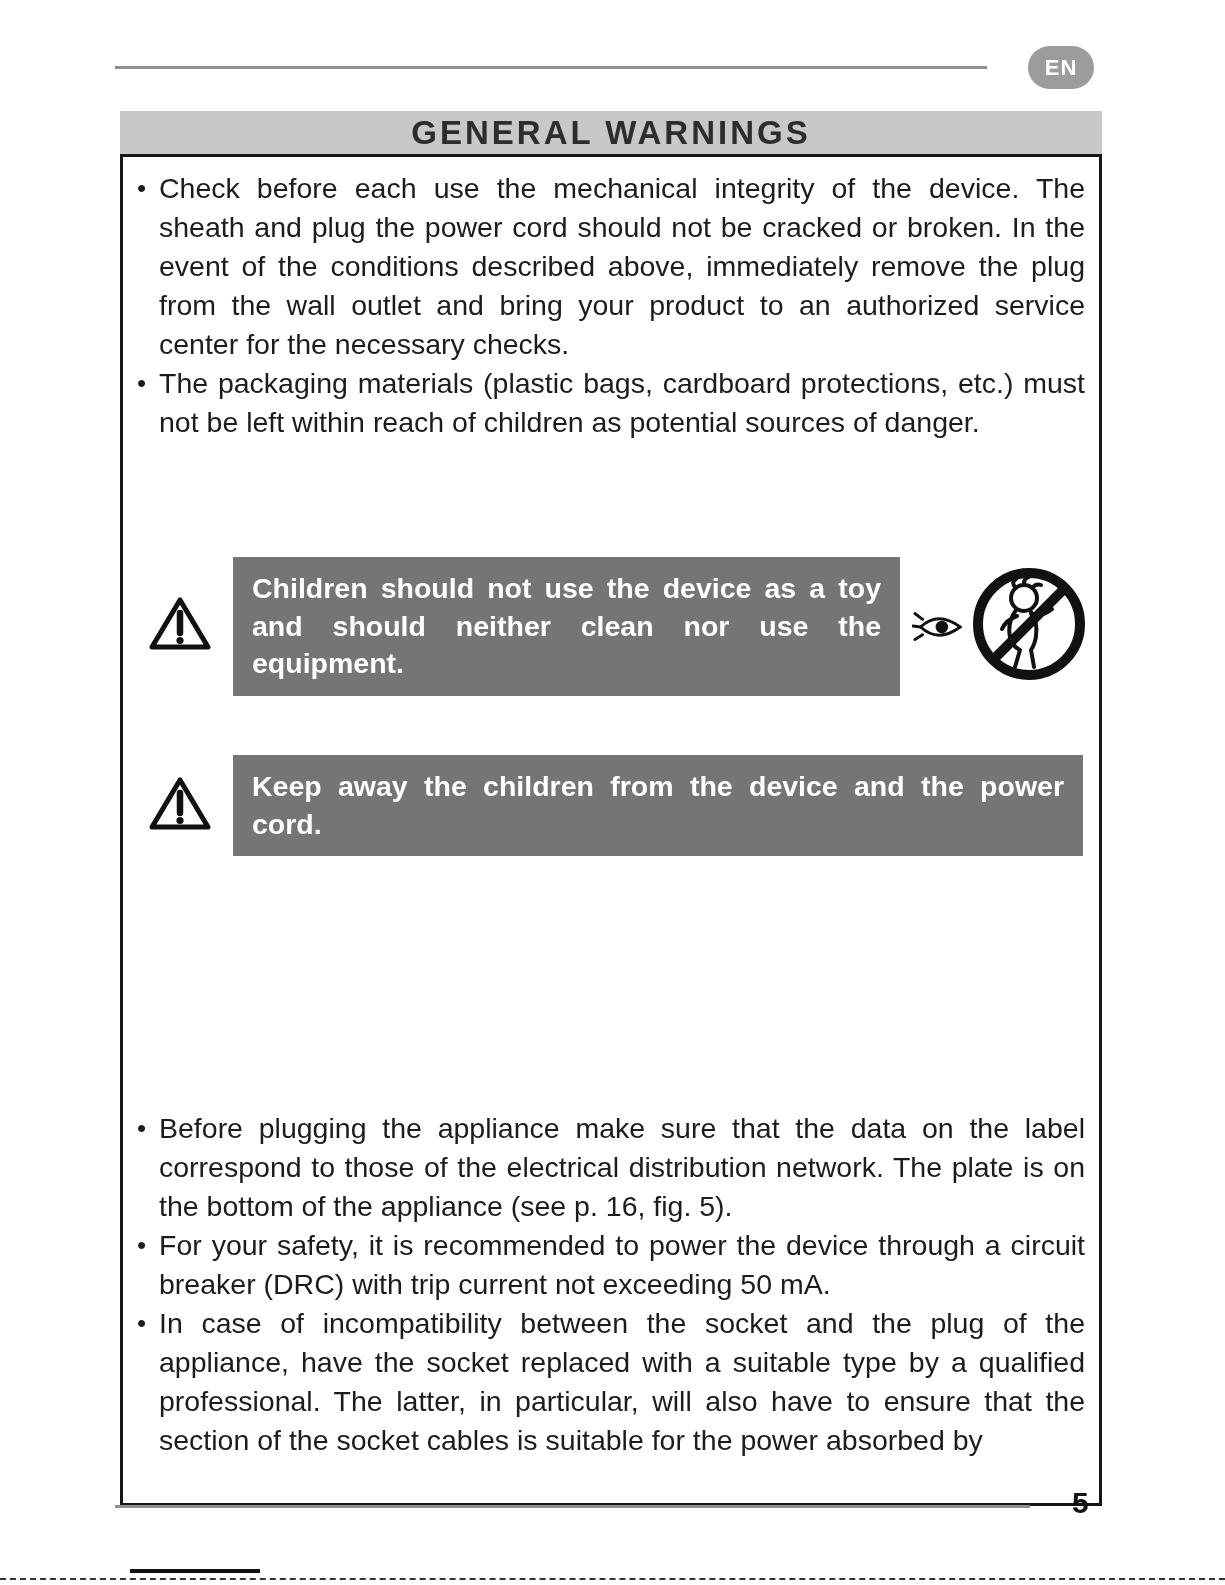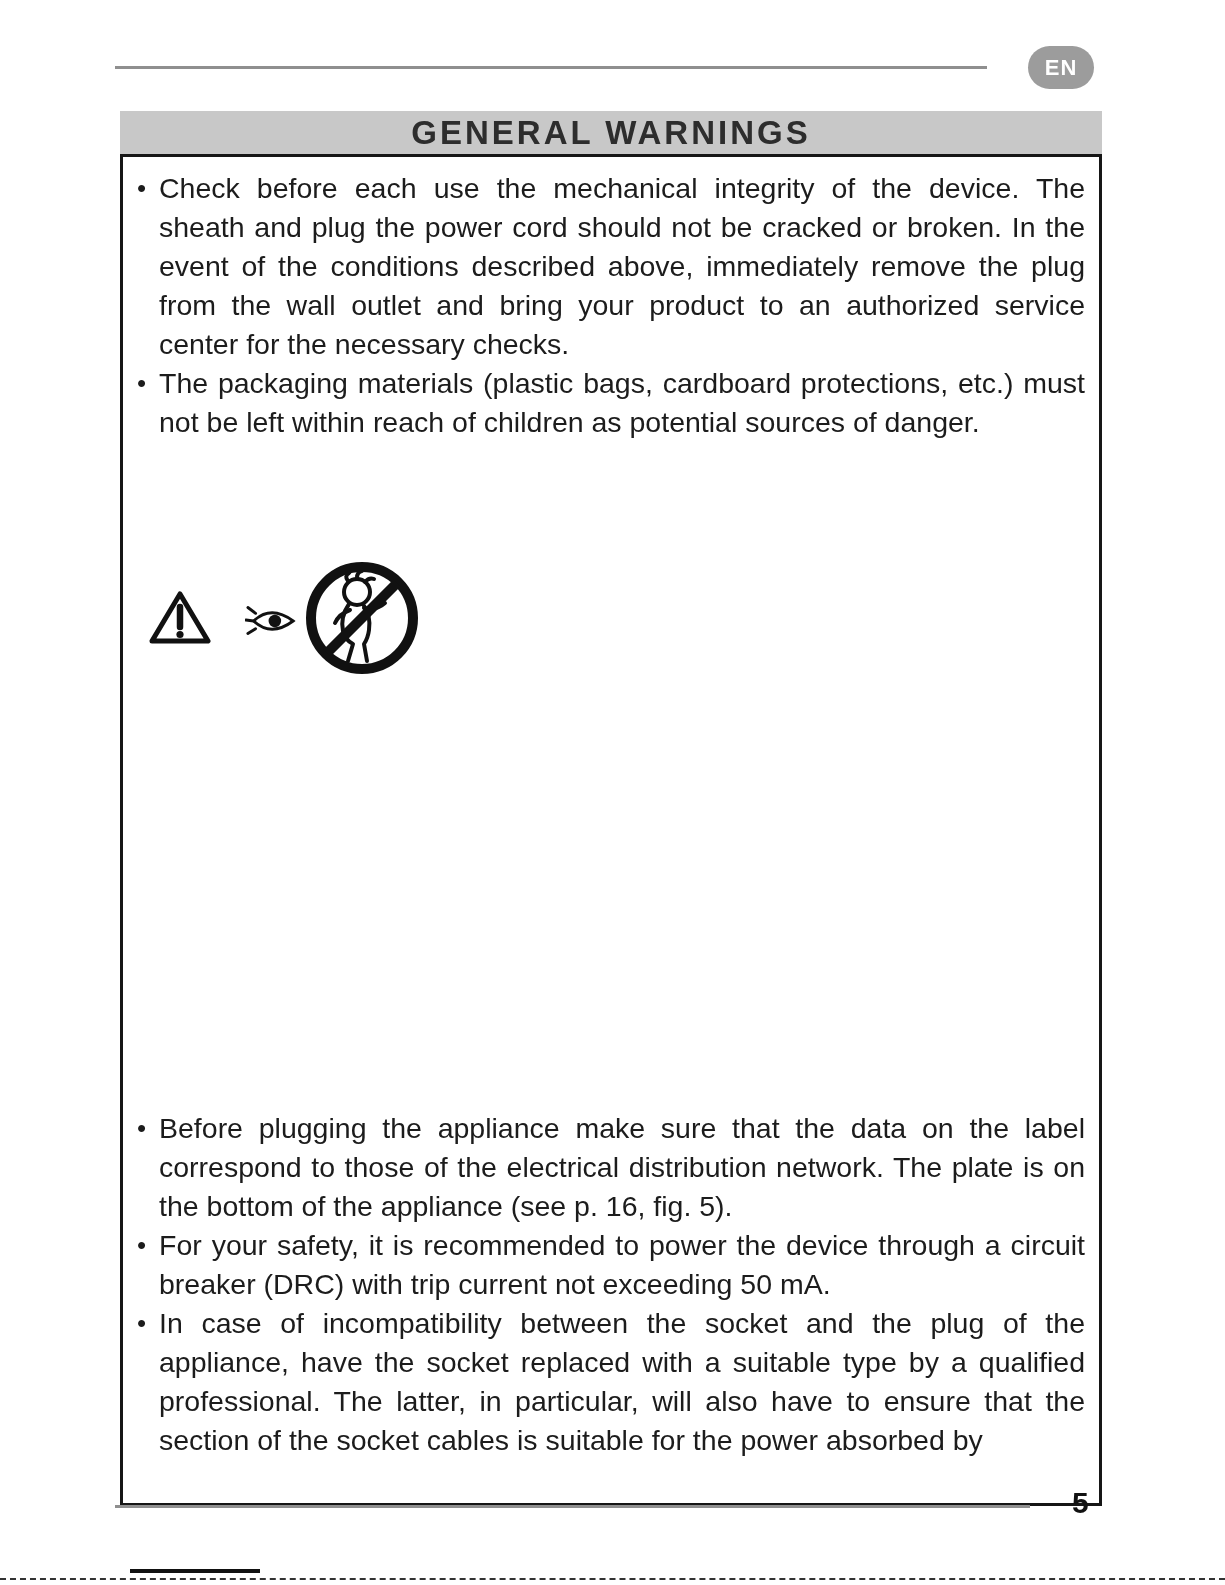--- a/index.html
+++ b/index.html
@@ -115,20 +115,21 @@
   </ul>
 
   <div class="warn-row r1">
     <span class="tri-wrap">
       <svg width="62" height="56" viewBox="0 0 62 56">
         <path d="M31 4 L59 51 L3 51 Z" fill="#ffffff" stroke="#111111" stroke-width="5" stroke-linejoin="round"></path>
         <path d="M31 17 L31 37" stroke="#111111" stroke-width="6.5" stroke-linecap="round"></path>
         <circle cx="31" cy="44.5" r="3.6" fill="#111111"></circle>
       </svg>
     </span>
+    <div class="warn-box w1">Children should not use the device as a toy and should neither clean nor use the equipment.</div>
     <span class="icon-cluster">
       <span class="eye-wrap">
         <svg width="52" height="42" viewBox="0 0 54 42">
           <g stroke="#111111" fill="none" stroke-width="3" stroke-linecap="round">
             <path d="M9 21 Q27 4 50 21 Q27 38 9 21 Z"></path>
             <path d="M11 13 L3 7"></path>
             <path d="M9 21 L1 20"></path>
             <path d="M11 29 L3 34"></path>
           </g>
           <circle cx="31" cy="21" r="6.5" fill="#111111"></circle>
@@ -146,20 +147,30 @@
             <path d="M49 53 q-11 4 -15 13"></path>
             <path d="M63 51 q12 3 21 -5"></path>
           </g>
           <circle cx="61" cy="61" r="51" fill="none" stroke="#111111" stroke-width="10"></circle>
           <line x1="26" y1="96" x2="96" y2="26" stroke="#111111" stroke-width="10"></line>
         </svg>
       </span>
     </span>
   </div>
 
+  <div class="warn-row r2">
+    <span class="tri-wrap">
+      <svg width="62" height="56" viewBox="0 0 62 56">
+        <path d="M31 4 L59 51 L3 51 Z" fill="#ffffff" stroke="#111111" stroke-width="5" stroke-linejoin="round"></path>
+        <path d="M31 17 L31 37" stroke="#111111" stroke-width="6.5" stroke-linecap="round"></path>
+        <circle cx="31" cy="44.5" r="3.6" fill="#111111"></circle>
+      </svg>
+    </span>
+    <div class="warn-box w2">Keep away the children from the device and the power cord.</div>
+  </div>
 
 
   <ul class="bullet-list bottom-bullets">
     <li class="bullet-item">
       <span class="dot">•</span>
       <span class="btxt">Before plugging the appliance make sure that the data on the label correspond to those of the electrical distribution network. The plate is on the bottom of the appliance (see p. 16, fig. 5).</span>
     </li>
     <li class="bullet-item">
       <span class="dot">•</span>
       <span class="btxt">For your safety, it is recommended to power the device through a circuit breaker (DRC) with trip current not exceeding 50 mA.</span>

